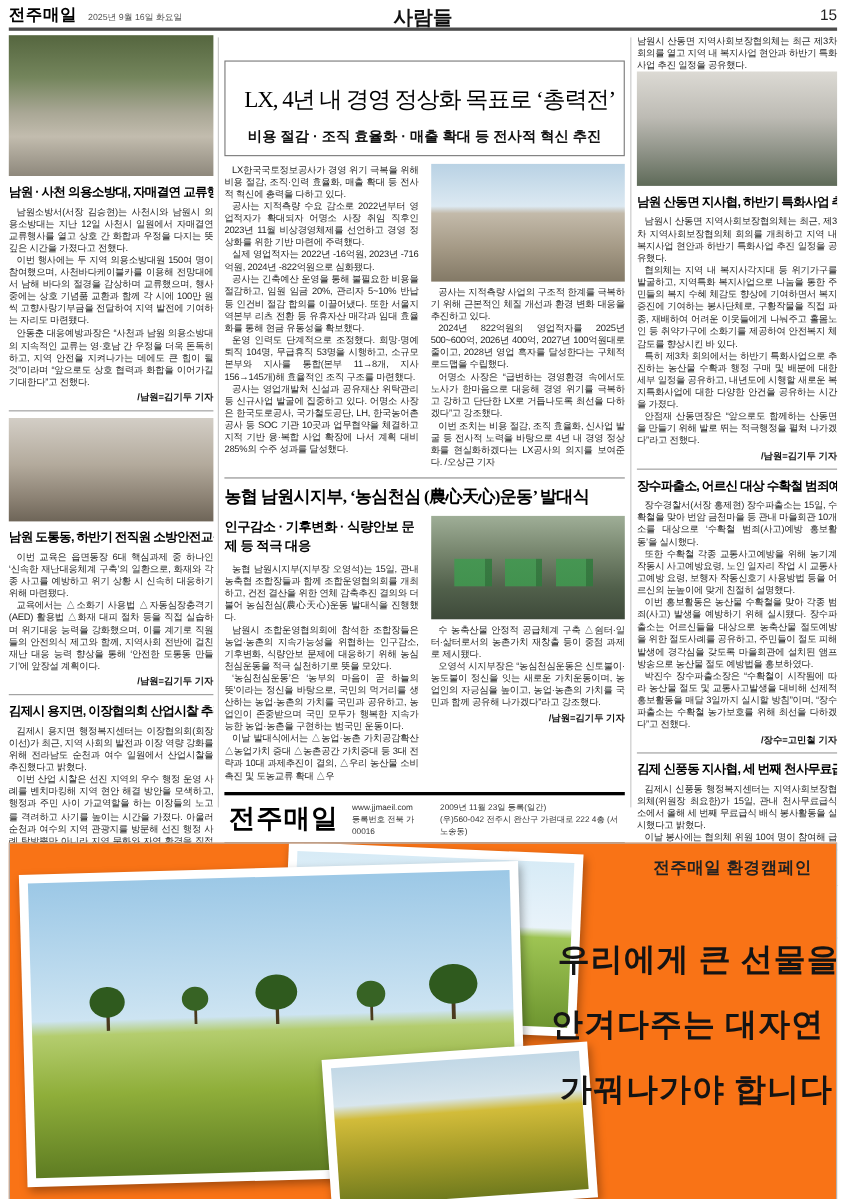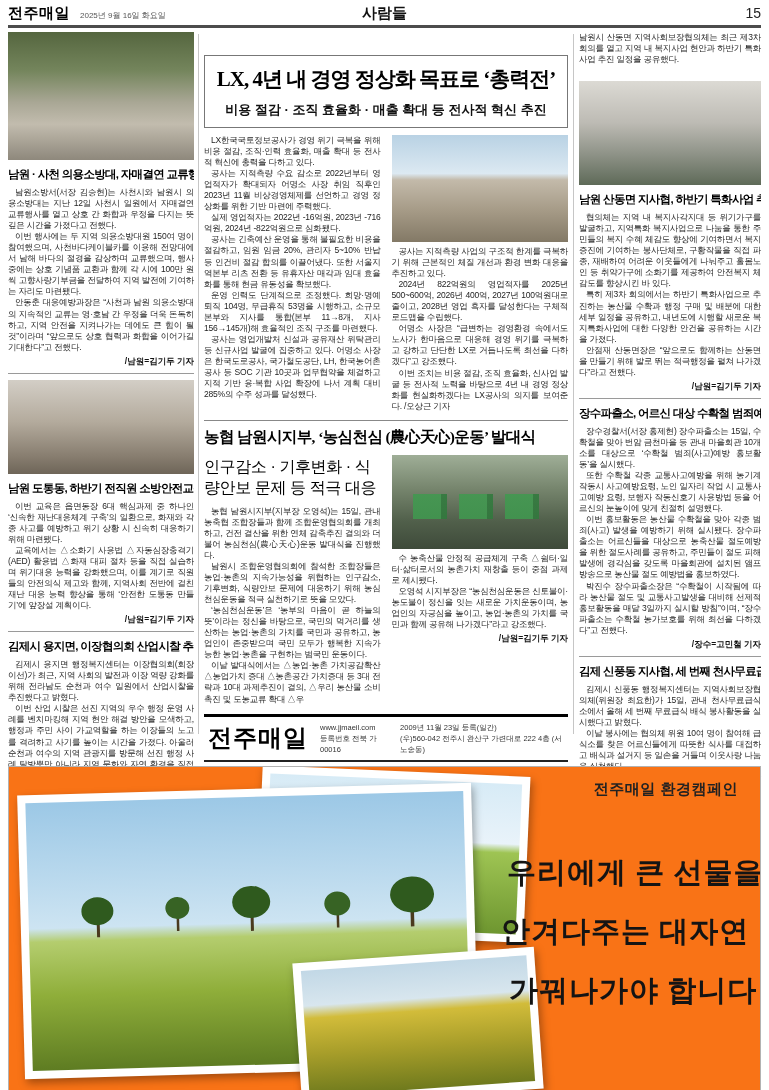--- a/index.html
+++ b/index.html
@@ -2,21 +2,21 @@
 <html><head>
 <meta charset="utf-8">
 <style>
   html,body{margin:0;padding:0;background:#fff;}
   .page{position:relative;width:769px;height:1090px;background:#fff;overflow:hidden;
         font-family:"Liberation Sans",sans-serif;color:#1c1c1c;}
   
   .hdr{position:absolute;left:8px;top:4px;width:753px;height:20px;display:flex;align-items:baseline;}
   .hdr-logo{font-size:15px;font-weight:900;letter-spacing:0.5px;color:#000;}
   .hdr-date{font-size:8px;color:#555;margin-left:10px;}
-  .hdr-section{position:absolute;left:0;right:0;text-align:center;font-size:15px;font-weight:bold;color:#111;}
+  .hdr-section{position:absolute;left:0;right:0;text-align:center;font-size:18px;font-weight:bold;color:#111;}
   .hdr-page{margin-left:auto;font-size:14px;color:#222;}
   .hdr-rule{position:absolute;left:8px;top:25px;width:753px;height:3px;background:#4c4c4c;}
   .vrule{position:absolute;top:34px;height:700px;width:1px;background:#c6c6c6;}
   
   .col{position:absolute;top:32px;}
   #col-left{left:8px;width:186px;}
   #col-center{left:204px;width:364px;}
   #col-right{left:579px;width:182px;}
   .photo{width:100%;}
   .headline2{font-size:11.5px;font-weight:bold;letter-spacing:-0.7px;margin:7px 0 5px;color:#000;white-space:nowrap;overflow:hidden;}
@@ -27,28 +27,28 @@
   
   .ph-outdoor{height:128px;background:linear-gradient(180deg,#55663f 0%,#74855c 30%,#a9a795 55%,#c2bcae 72%,#8e887c 100%);}
   .ph-indoor{height:94px;background:linear-gradient(180deg,#d3cec6 0%,#b3aa9c 45%,#897f71 80%,#6e6558 100%);}
   .ph-meeting{height:104px;background:linear-gradient(180deg,#dcdad4 0%,#bdbbb4 40%,#8f9388 70%,#5e6a58 100%);}
   .ph-building{height:107px;margin-bottom:4px;background:linear-gradient(180deg,#b9d2e4 0%,#dce9f2 36%,#c3baaa 42%,#a49985 72%,#837966 100%);}
   .ph-banner{height:94px;margin-bottom:4px;background:linear-gradient(180deg,#9fae97 0%,#77866e 35%,#51604b 70%,#3e4a3a 100%);position:relative;}
   .ph-banner::after{content:"";position:absolute;left:12%;top:42%;width:72%;height:26%;
      background:repeating-linear-gradient(90deg,#3f9a4f 0 28px,#2f7a3c 28px 34px,transparent 34px 46px);opacity:.85;}
   
   .lx-box{border:1.5px solid #777;padding:9px 6px 8px;text-align:center;margin-top:23px;}
-  .lx-head{font-family:"Liberation Serif",serif;font-size:21px;font-weight:bold;letter-spacing:-1px;margin:0;color:#000;white-space:nowrap;}
+  .lx-head{font-family:"Liberation Serif",serif;font-size:21px;font-weight:normal;letter-spacing:-1px;margin:11px;color:#000;white-space:nowrap;}
   .lx-sub{font-size:13px;font-weight:bold;margin:8px 0 0;color:#111;}
   .cols2{display:flex;gap:11px;margin-top:7px;}
   .cols2 > div{flex:1;min-width:0;}
   
   .nh-rule{border:none;border-top:1px solid #888;margin:8px 0 0;}
   .nh-head{font-family:"Liberation Serif",serif;font-size:15.5px;font-weight:bold;letter-spacing:-0.6px;margin:6px 0 3px;color:#000;white-space:nowrap;}
-  .nh-sub{font-size:16px;font-weight:normal;letter-spacing:-0.4px;margin:2px 0 7px;color:#000;}
+  .nh-sub{font-size:12px;font-weight:bold;letter-spacing:-0.4px;margin:2px 0 7px;color:#000;}
   
   .mh-box{border-top:3px solid #000;border-bottom:3px solid #000;margin-top:9px;}
   .mh-r1{display:flex;align-items:center;gap:12px;padding:5px 4px;border-bottom:2px solid #222;}
   .mh-logo{font-size:24px;font-weight:900;letter-spacing:1px;color:#000;white-space:nowrap;}
   .mh-info{font-size:7.5px;color:#333;line-height:1.5;}
   .mh-r2{text-align:center;padding:4px 0;border-bottom:1px solid #555;white-space:nowrap;}
   .mh-r2 .lbl{font-size:8px;color:#222;}
   .mh-r2 .nm{font-size:11.5px;font-weight:bold;margin:0 14px 0 3px;color:#000;}
   .mh-r3{text-align:center;font-size:9.5px;font-weight:bold;padding:4px 0;border-bottom:1px solid #555;color:#000;}
   .mh-r4{display:flex;gap:8px;padding:5px 4px;border-bottom:1px solid #555;}
@@ -210,24 +210,25 @@
             <p>정읍지사  536-1307</p>
             <p>장수지사  010-3682-6157</p>
             <p>무주지사  010-2300-4253</p>
           </div>
       </div>
       <div class="mh-r5">※구독료 : 월10,000원, 1부 500원      인쇄인 이상선      ※본지는 신문윤리 및 그 실천요강을 준수합니다.</div>
     </div>
   </section>
 
   <section class="col" id="col-right">
-    <div class="body" style="margin-bottom:16px">남원시 산동면 지역사회보장협의체는 최근 제3차 회의를 열고 지역 내 복지사업 현안과 하반기 특화사업 추진 일정을 공유했다.</div>
+    <div class="body" style="margin-bottom:0">남원시 산동면 지역사회보장협의체는 최근 제3차 회의를 열고 지역 내 복지사업 현안과 하반기 특화사업 추진 일정을 공유했다.</div>
     <div class="photo ph-meeting"></div>
     <h2 class="headline2">남원 산동면 지사협, 하반기 특화사업 추진 일정 공유</h2>
     <div class="body">
+        <p>남원시 산동면 지역사회보장협의체는 최근, 제3차 지역사회보장협의체 회의를 개최하고 지역 내 복지사업 현안과 하반기 특화사업 추진 일정을 공유했다.</p>
         <p>협의체는 지역 내 복지사각지대 등 위기가구를 발굴하고, 지역특화 복지사업으로 나눔을 통한 주민들의 복지 수혜 체감도 향상에 기여하면서 복지 증진에 기여하는 봉사단체로, 구황작물을 직접 파종, 재배하여 어려운 이웃들에게 나눠주고 홀몸노인 등 취약가구에 소화기를 제공하여 안전복지 체감도를 향상시킨 바 있다.</p>
         <p>특히 제3차 회의에서는 하반기 특화사업으로 추진하는 농산물 수확과 행정 구매 및 배분에 대한 세부 일정을 공유하고, 내년도에 시행할 새로운 복지특화사업에 대한 다양한 안건을 공유하는 시간을 가졌다.</p>
         <p>안점재 산동면장은 “앞으로도 함께하는 산동면을 만들기 위해 발로 뛰는 적극행정을 펼쳐 나가겠다”라고 전했다.</p>
       </div>
     <div class="byline">/남원=김기두 기자</div>
     <hr class="divider">
     <h2 class="headline2">장수파출소, 어르신 대상 수확철 범죄예방 홍보</h2>
     <div class="body">
         <p>장수경찰서(서장 홍제현) 장수파출소는 15일, 수확철을 맞아 번암 금천마을 등 관내 마을회관 10개소를 대상으로 ‘수확철 범죄(사고)예방 홍보활동’을 실시했다.</p>
         <p>또한 수확철 각종 교통사고예방을 위해 농기계 작동시 사고예방요령, 노인 일자리 작업 시 교통사고예방 요령, 보행자 작동신호기 사용방법 등을 어르신의 눈높이에 맞게 친절히 설명했다.</p>

